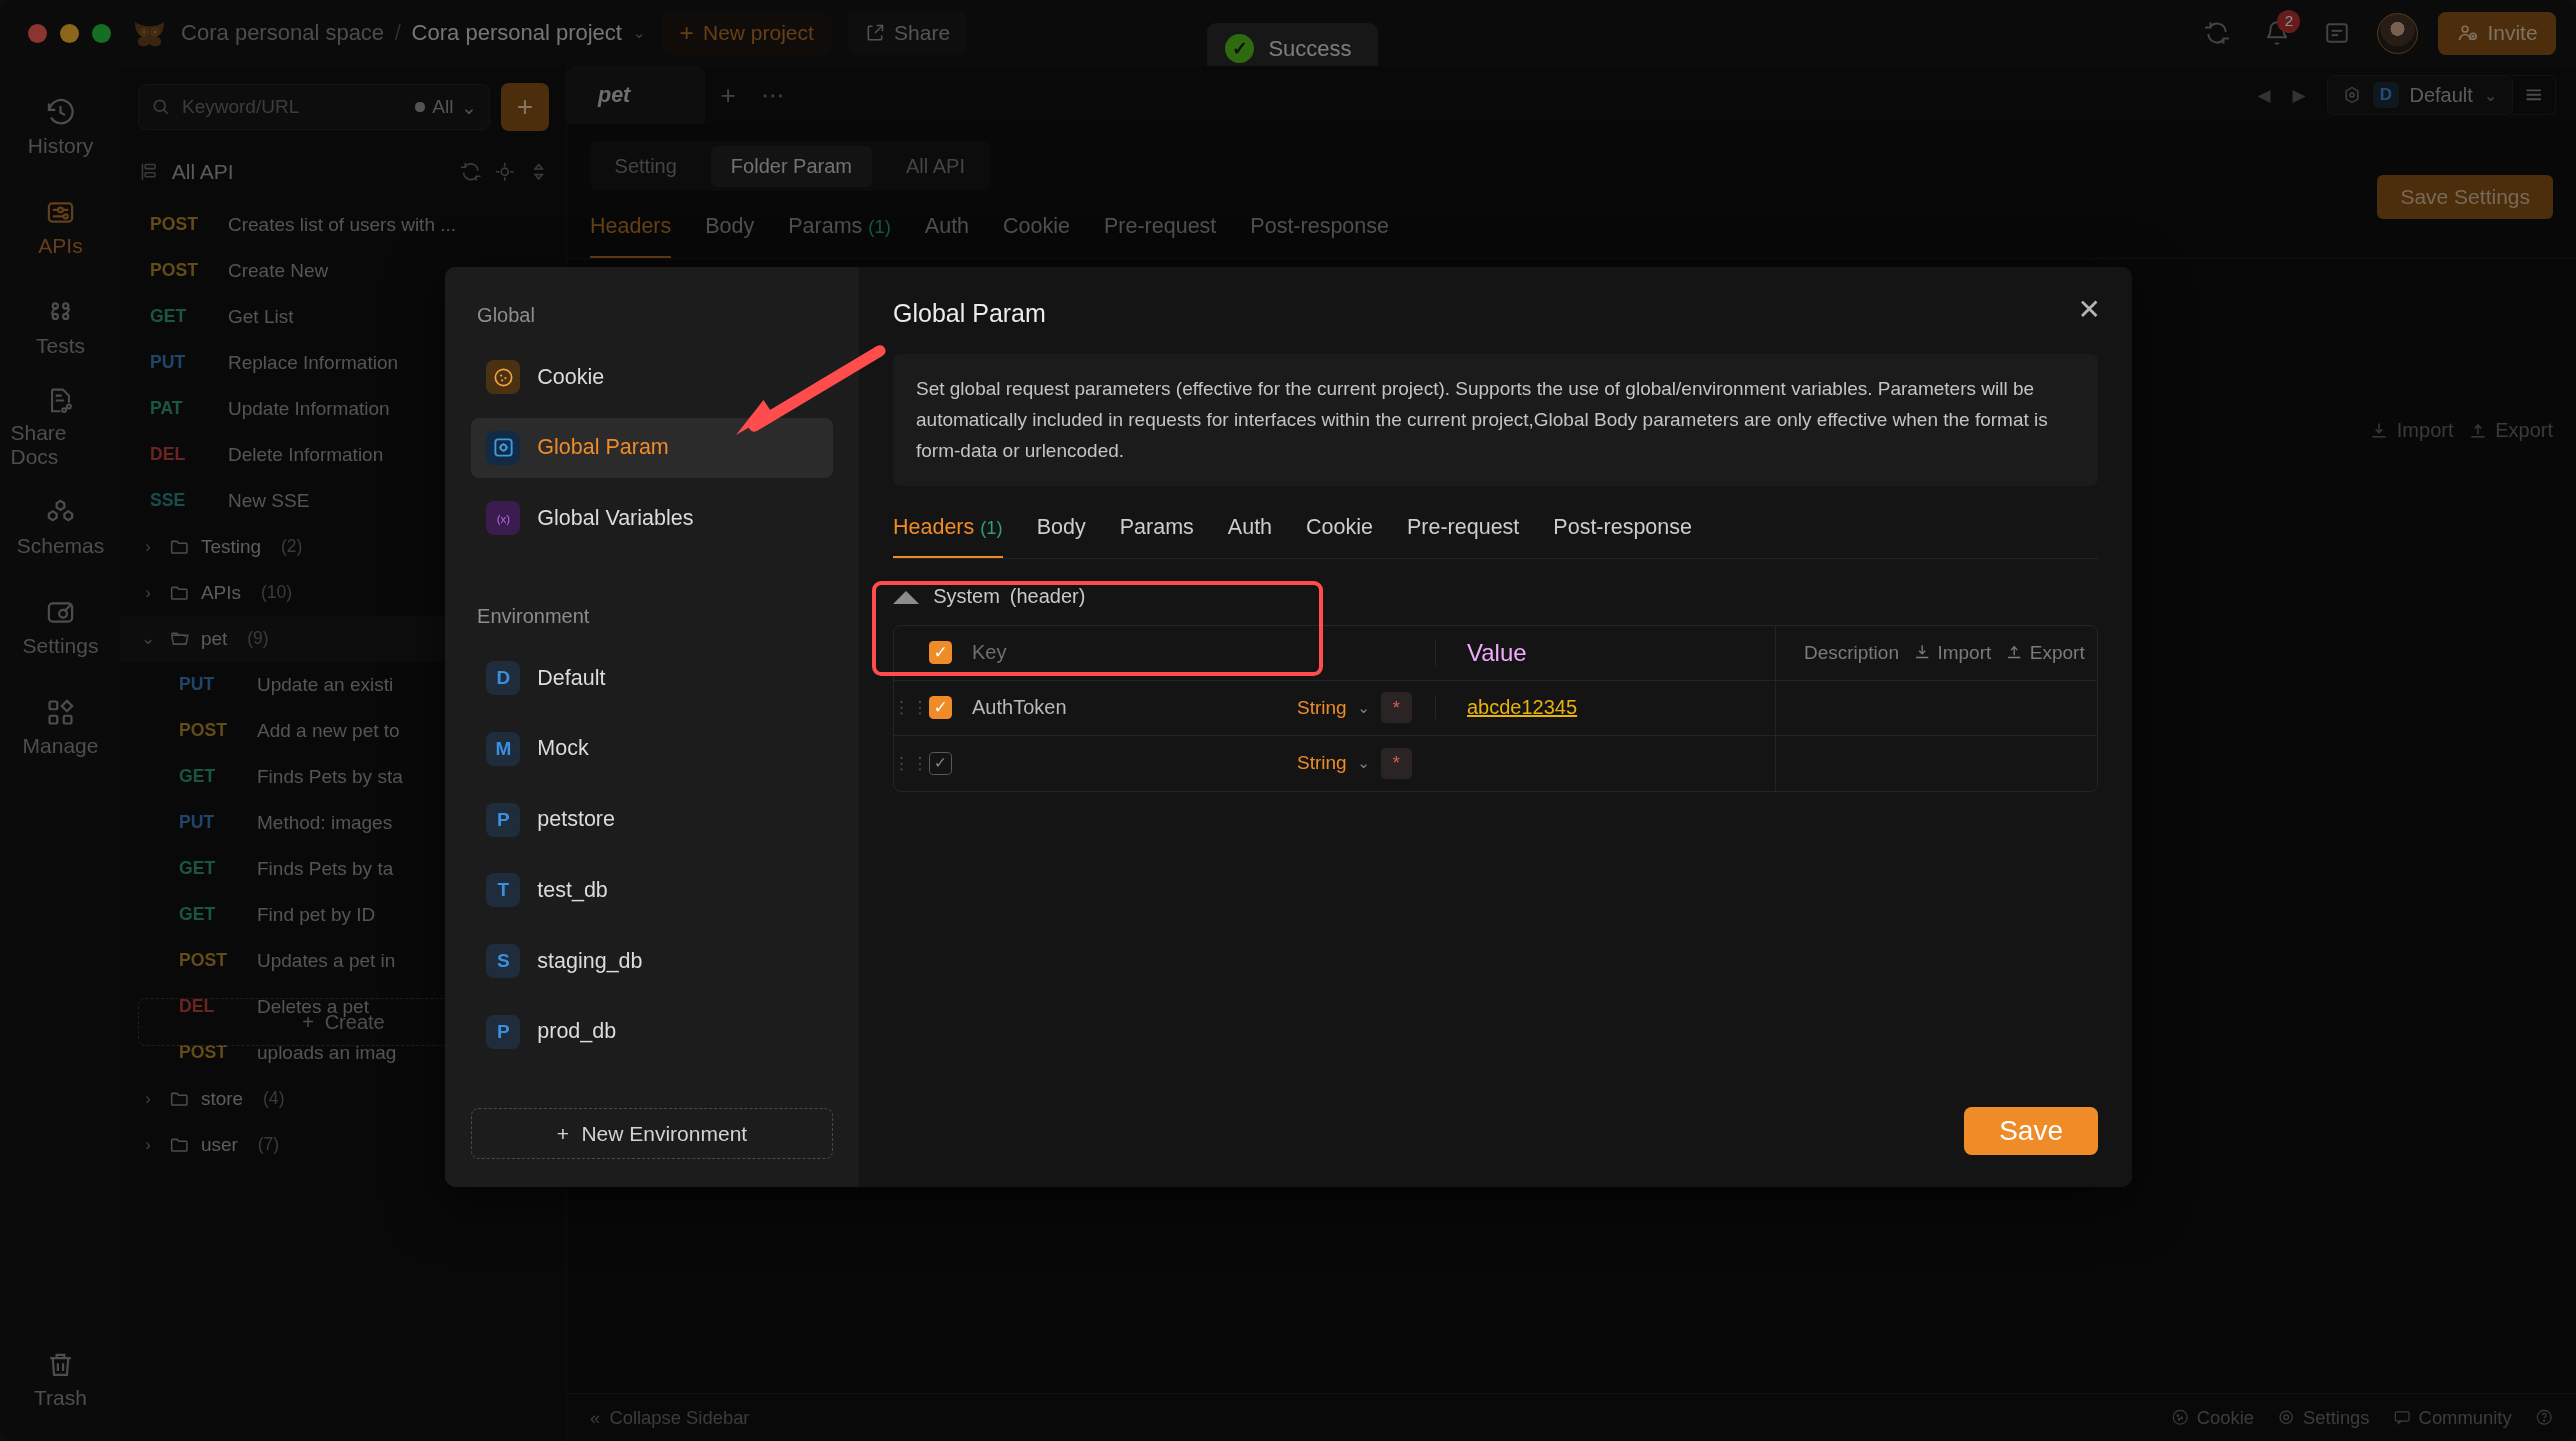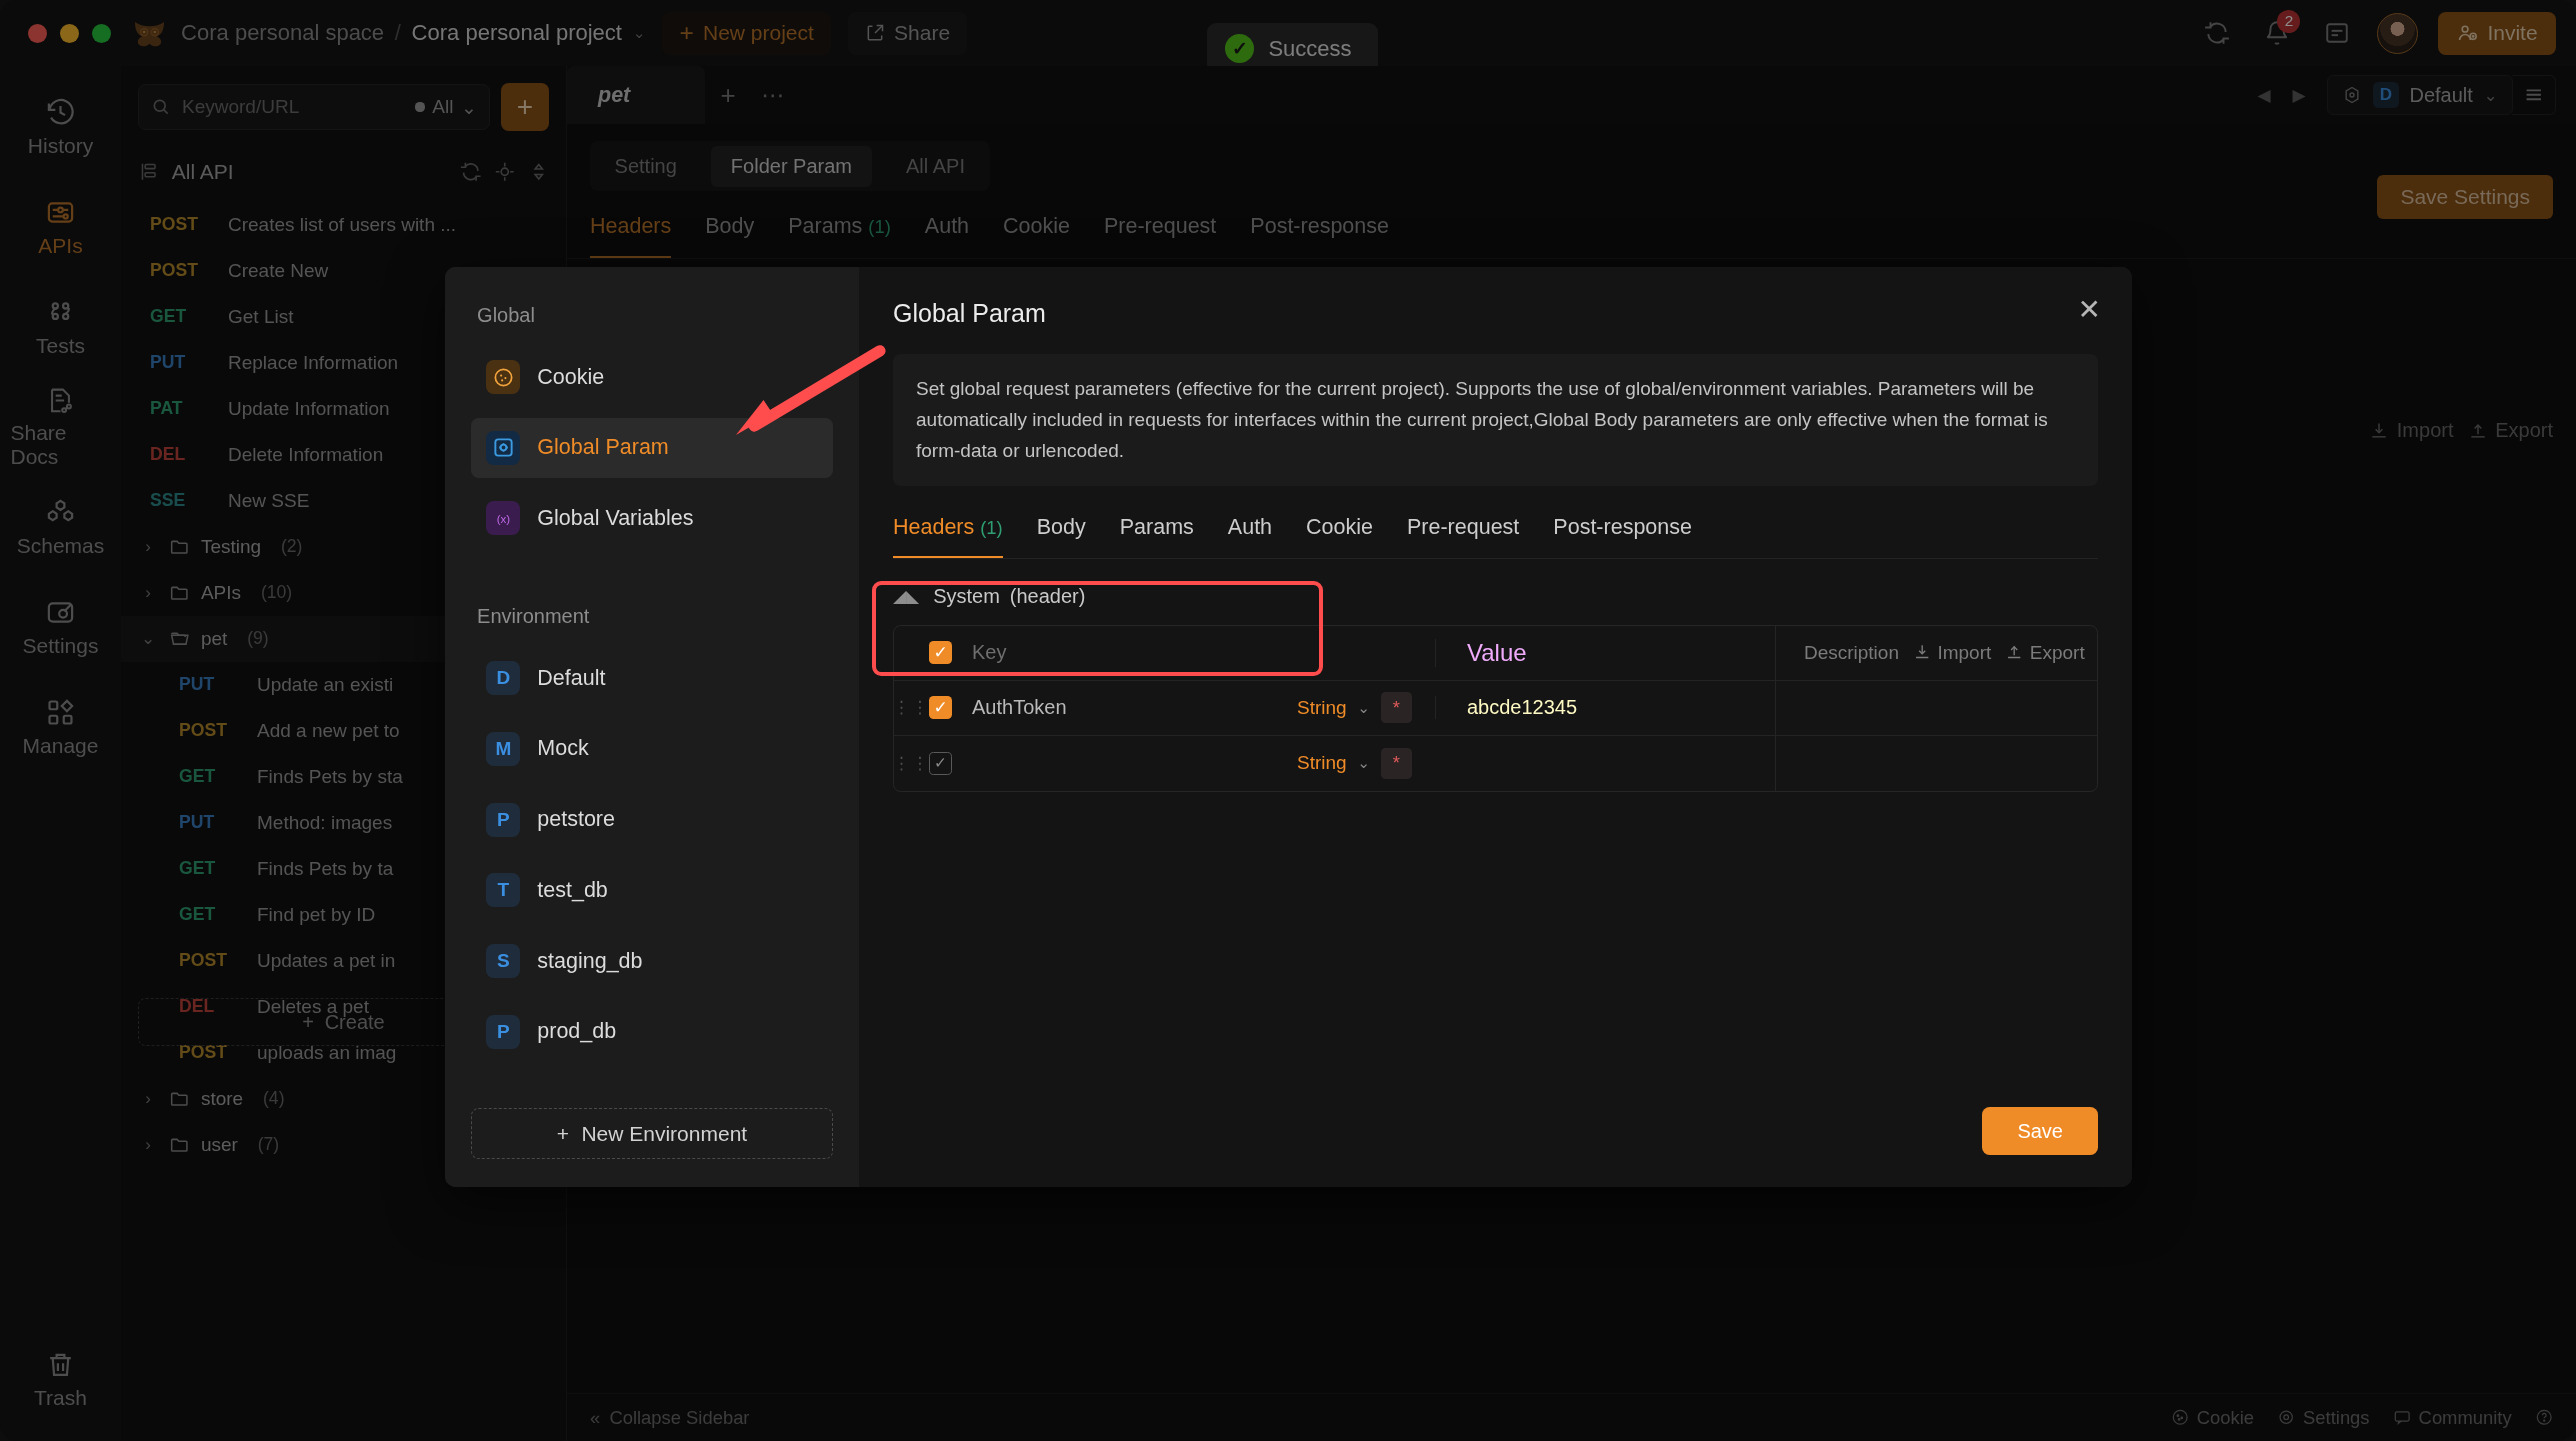--- a/index.html
+++ b/index.html
@@ -262,29 +262,29 @@
   .cb.on { background: #f08c28; color: #fff; font-size: 17px; }
   .cb.off { border: 1.5px solid #5a5a5a; color: #8a8a8a; font-size: 15.3px; }
   .c-key { flex: 0 0 368px; padding-left: 20px; display: flex; align-items: center; }
   .c-key .kt { font-size: 20px; color: #b9b9b9; }
   .c-key .kph { font-size: 20px; color: #6e6e6e; }
   .c-type { display: flex; align-items: center; gap: 10.7px; width: 138px; }
   .c-type .tstr { color: #f08c28; font-size: 19px; }
   .c-type .chv { color: #8a8a8a; font-size: 15.3px; }
   .req { width: 31px; height: 31px; border-radius: 4.6px; background: #2a2424; color: #e05a5a; display: flex; align-items: center; justify-content: center; font-size: 18.4px; }
   .c-val { flex: 1; padding-left: 31px; border-left: 0.8px solid #242424; display: flex; align-items: center; }
-  .c-val .vt { font-size: 20px; color: #fef9c3; }
+  .c-val .vt { font-size: 20px; color: #eab308; text-decoration: underline; }
   .c-val .vph { font-size: 24px; color: #f0abfc; }
   .c-desc { width: 322px; display: flex; align-items: center; gap: 14px; justify-content: flex-end; padding-right: 12.3px; color: #7b7b7b; font-size: 19px; border-left: 0.8px solid #242424; height: 100%;}
   .c-desc .it { display: flex; align-items: center; gap: 6.1px; }
   .c-desc svg { width: 18.4px; height: 18.4px; }
   .save-btn {
     position: absolute; right: 34px; bottom: 32px;
     height: 48px; padding: 0 35px; border-radius: 7.7px;
-    background: #f08c28; color: #fff; font-size: 20px;
+    background: #f08c28; color: #fff; font-size: 28px;
     display: flex; align-items: center; justify-content: center;
   }
 
   
   .hl-box {
     position: absolute; left: 872px; top: 581px; width: 451px; height: 95px;
     border: 4.6px solid #ff4d4d; border-radius: 9.2px; pointer-events: none;
   }
   .arrow { position: absolute; left: 713px; top: 343px; width: 176px; height: 100px; pointer-events: none; }
 </style>

